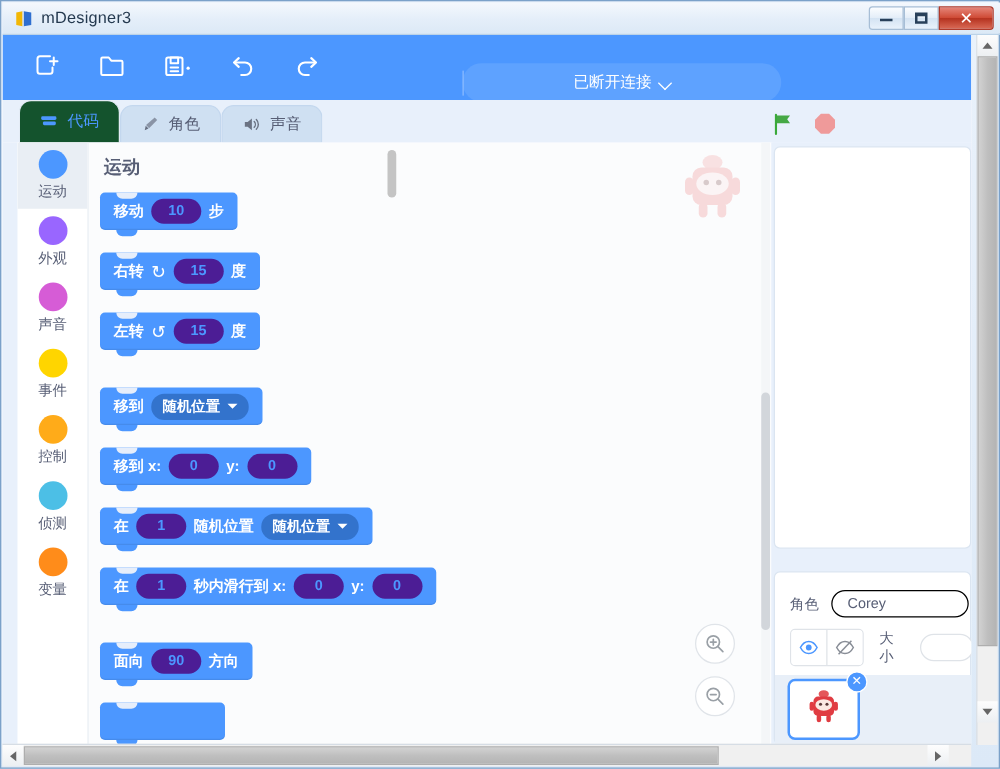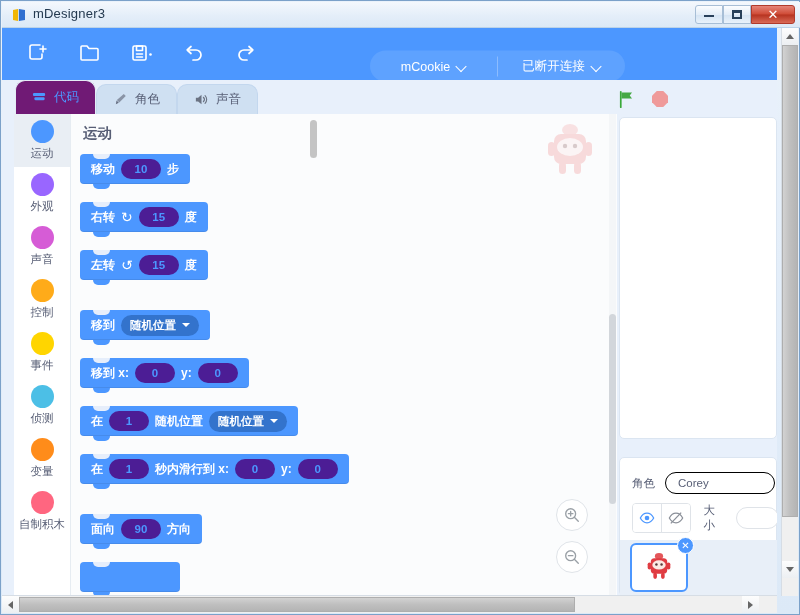--- a/index.html
+++ b/index.html
@@ -75,21 +75,21 @@
   .tabstrip{
     position:absolute;left:0;top:52px;width:775px;height:34px;background:#e8f0fb;
   }
   .tabs{position:absolute;left:13px;top:0;display:flex;align-items:flex-end;height:34px;}
   .tab{
     height:30px;margin-top:4px;padding:0 16px;border-radius:10px 10px 0 0;
     background:#cfe0f2;color:#575e75;font-size:12.5px;
     display:flex;align-items:center;gap:7px;cursor:pointer;
     border:1px solid #c3d7ee;border-bottom:none;box-sizing:border-box;
   }
-  .tab.active{background:#701a75;color:#4c97ff;border-color:#e4ecf6;height:34px;margin-top:0;}
+  .tab.active{background:#14532d;color:#4c97ff;border-color:#e4ecf6;height:34px;margin-top:0;}
   .tabicon{width:15px;height:15px;display:flex;align-items:center;justify-content:center;}
   .runctl{position:absolute;right:106px;top:8px;display:flex;align-items:center;gap:12px;}
   .runbtn{width:22px;height:22px;display:flex;align-items:center;justify-content:center;cursor:pointer;}
 
   
   .main{position:absolute;left:0;top:86px;width:775px;height:482px;background:#e8f0fb;}
 
   
   .catbar{
     position:absolute;left:12px;top:0;width:56px;height:482px;background:#fff;
@@ -281,24 +281,20 @@
         </div>
         <div class="tbicon">
           <svg width="24" height="24" viewBox="0 0 24 24" fill="none" stroke="#fff" stroke-width="1.7" stroke-linecap="round" stroke-linejoin="round">
             <path d="M18 9 h-8 a5 5 0 0 0 0 10 h3"></path>
             <path d="M15 5.5 L18.8 9 L15 12.5"></path>
           </svg>
         </div>
       </div>
 
       <div class="conn-wrap">
-        <div class="conn-seg">
-          <span>mCookie</span>
-          <i class="caret"></i>
-        </div>
         <div class="conn-div"></div>
         <div class="conn-seg">
           <span>已断开连接</span>
           <i class="caret"></i>
         </div>
       </div>
     </div>
 
     <div class="tabstrip">
       <div class="tabs">
@@ -355,38 +351,34 @@
         </div>
         <div class="cat">
           <span class="catdot" style="background:#9966ff"></span>
           <span class="catlabel">外观</span>
         </div>
         <div class="cat">
           <span class="catdot" style="background:#d65cd6"></span>
           <span class="catlabel">声音</span>
         </div>
         <div class="cat">
+          <span class="catdot" style="background:#ffd500"></span>
+          <span class="catlabel">事件</span>
+        </div>
+        <div class="cat">
           <span class="catdot" style="background:#ffab19"></span>
           <span class="catlabel">控制</span>
-        </div>
-        <div class="cat">
-          <span class="catdot" style="background:#ffd500"></span>
-          <span class="catlabel">事件</span>
         </div>
         <div class="cat">
           <span class="catdot" style="background:#4cbfe6"></span>
           <span class="catlabel">侦测</span>
         </div>
         <div class="cat">
           <span class="catdot" style="background:#ff8c1a"></span>
           <span class="catlabel">变量</span>
-        </div>
-        <div class="cat">
-          <span class="catdot" style="background:#ff6680"></span>
-          <span class="catlabel">自制积木</span>
         </div>
       </div>
 
       <div class="palette">
         <div class="pal-head">运动</div>
 
         <span class="watermark">
           <svg width="66" height="58" viewBox="0 0 66 58">
             <ellipse cx="33" cy="10" rx="8" ry="6" fill="#f3a6a6"></ellipse>
             <rect x="17" y="14" width="32" height="30" rx="7" fill="#f08f8f"></rect>

